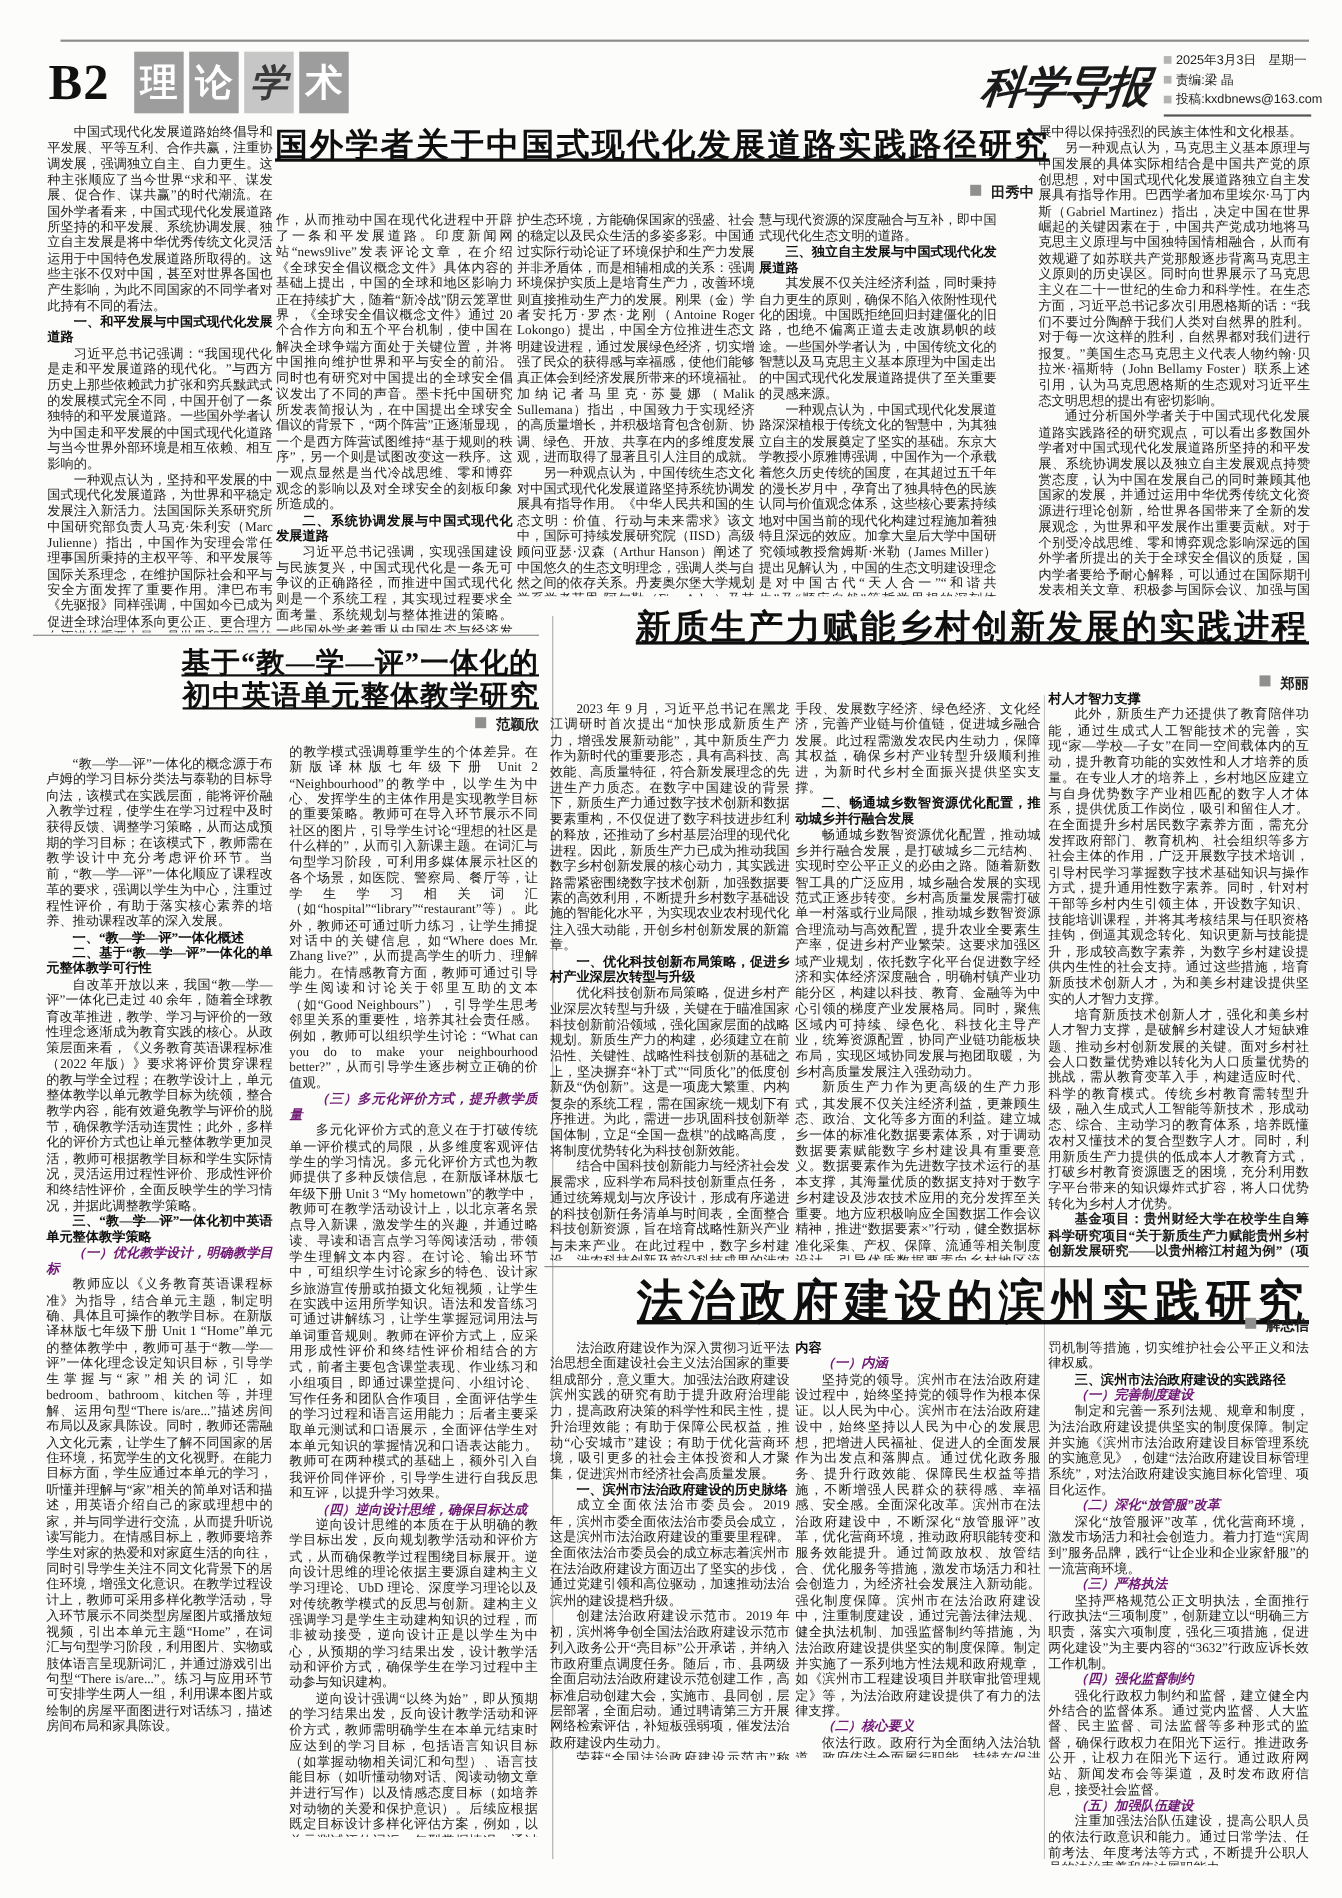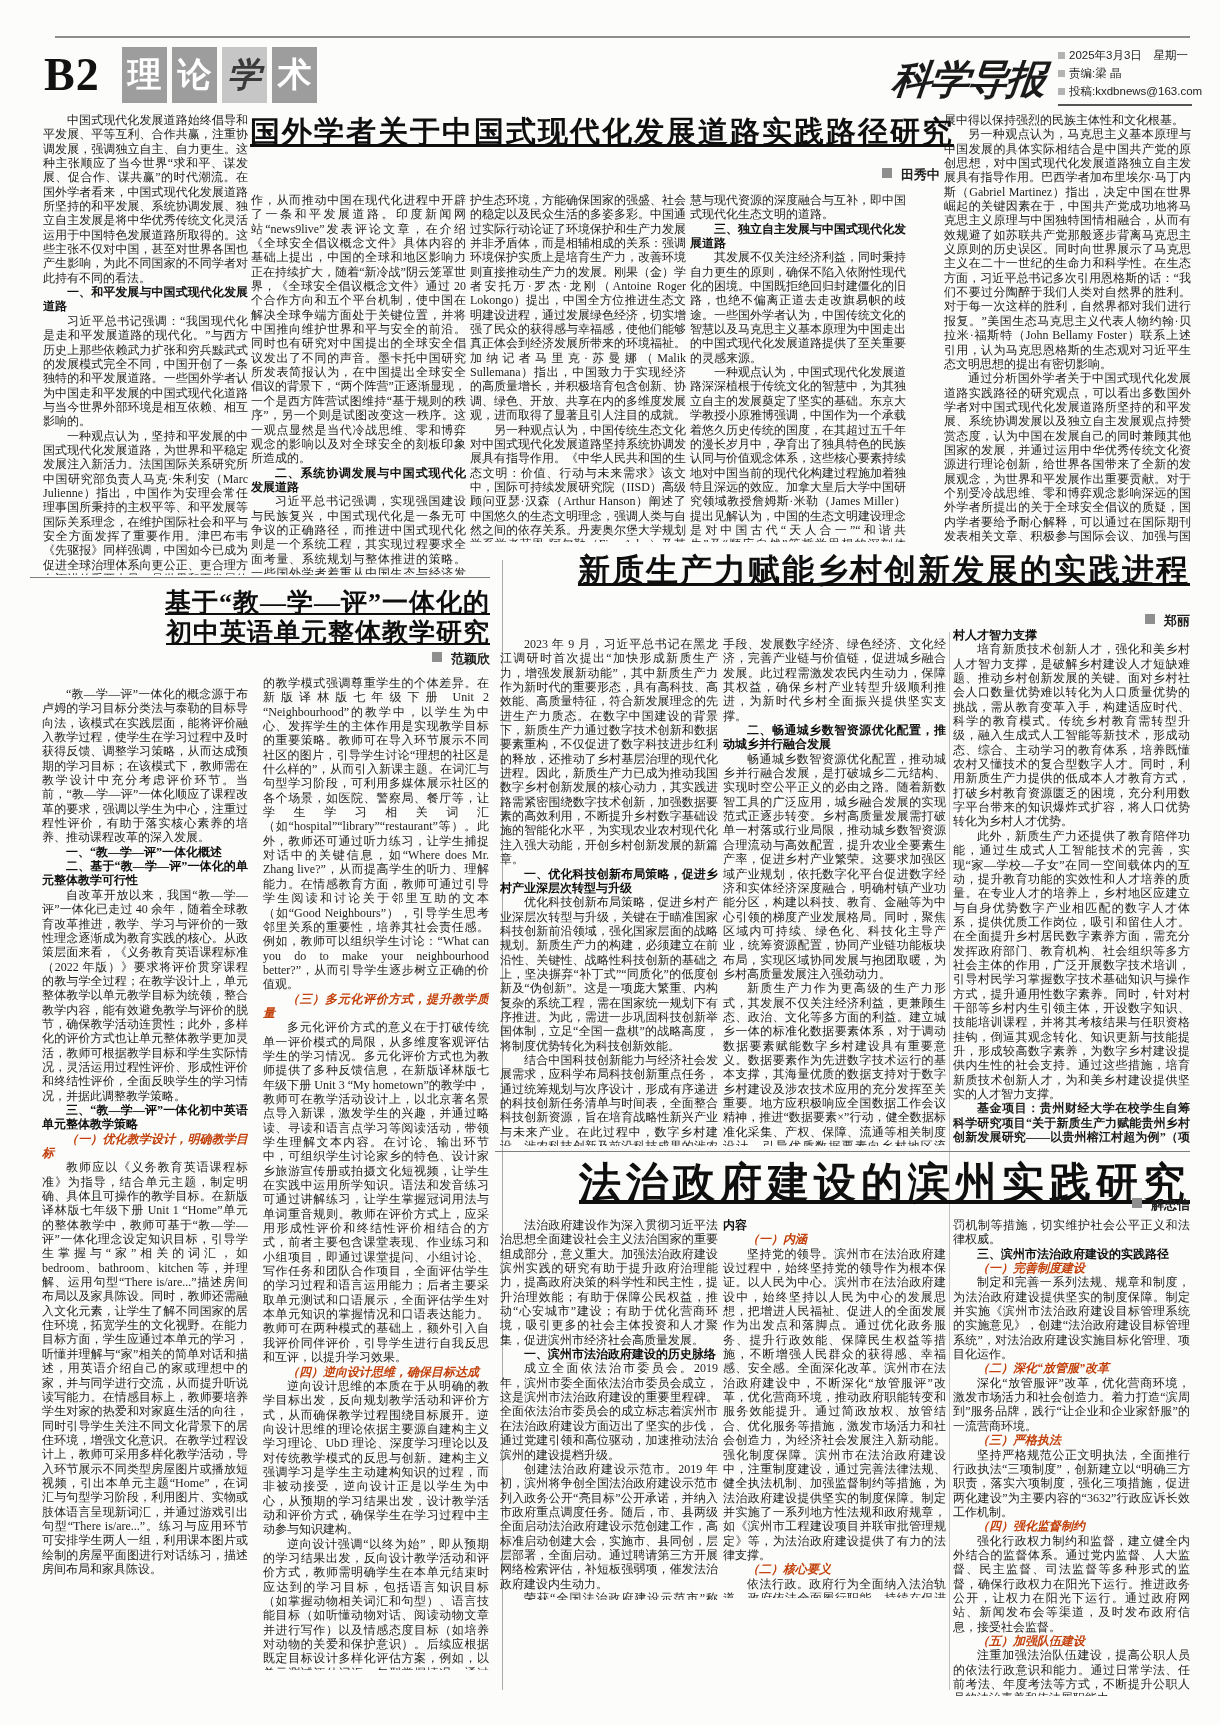--- a/index.html
+++ b/index.html
@@ -28,21 +28,21 @@
   
   .a-title{font-weight:bold;color:#0f0f0f;text-align:right;white-space:nowrap;text-decoration:underline;}
   .a-author{text-align:right;font-size:13px;font-weight:bold;color:#222;}
   .sq{display:inline-block;width:10px;height:10px;background:#8f8f8f;margin-right:9px;vertical-align:1px;}
   .col{font-size:12px;line-height:14.35px;text-align:justify;overflow:hidden;color:#1d1d1d;
     text-justify:inter-character;}
   .col p{margin:0;text-indent:2em;}
   .seg-cont,.seg-h1cont,.seg-attr{text-indent:0 !important;}
   .seg-h1{font-weight:bold;color:#101010;}
   .seg-h1cont{font-weight:bold;color:#101010;}
-  .seg-h2{font-weight:bold;font-style:italic;color:#c2410c;}
+  .seg-h2{font-weight:bold;font-style:italic;color:#701a75;}
   .seg-fund{font-weight:bold;}
 </style>
 </head>
 <body>
 
 <div class="abs top-rule"></div>
 <div class="abs page-no">B2</div>
 <div class="abs sec-boxes">
     <div class="sec-box">理</div>
     <div class="sec-box">论</div>
@@ -125,22 +125,22 @@
     <p class="seg seg-p">结合中国科技创新能力与经济社会发展需求，应科学布局科技创新重点任务，通过统筹规划与次序设计，形成有序递进的科技创新任务清单与时间表，全面整合科技创新资源，旨在培育战略性新兴产业与未来产业。在此过程中，数字乡村建设、涉农科技创新及前沿科技成果的涉农转化应被置于国家战略高度，构建制度化路径，促进科技创新成果赋能“三农”。乡村产业转型升级需摒弃高耗能、高污染模式，依托数智化、信息化、绿色化技术，实现生产力跃升。同时，强化人工智能、云计算、区块链等技术在乡村的应用，创新工具与</p>
   </div>
 <div class="abs col" style="left:723px;top:637px;width:223px;height:509px;">
     <p class="seg seg-cont">手段、发展数字经济、绿色经济、文化经济，完善产业链与价值链，促进城乡融合发展。此过程需激发农民内生动力，保障其权益，确保乡村产业转型升级顺利推进，为新时代乡村全面振兴提供坚实支撑。</p>
     <p class="seg seg-h1">二、畅通城乡数智资源优化配置，推动城乡并行融合发展</p>
     <p class="seg seg-p">畅通城乡数智资源优化配置，推动城乡并行融合发展，是打破城乡二元结构、实现时空公平正义的必由之路。随着新数智工具的广泛应用，城乡融合发展的实现范式正逐步转变。乡村高质量发展需打破单一村落或行业局限，推动城乡数智资源合理流动与高效配置，提升农业全要素生产率，促进乡村产业繁荣。这要求加强区域产业规划，依托数字化平台促进数字经济和实体经济深度融合，明确村镇产业功能分区，构建以科技、教育、金融等为中心引领的梯度产业发展格局。同时，聚焦区域内可持续、绿色化、科技化主导产业，统筹资源配置，协同产业链功能板块布局，实现区域协同发展与抱团取暖，为乡村高质量发展注入强劲动力。</p>
     <p class="seg seg-p">新质生产力作为更高级的生产力形式，其发展不仅关注经济利益，更兼顾生态、政治、文化等多方面的利益。建立城乡一体的标准化数据要素体系，对于调动数据要素赋能数字乡村建设具有重要意义。数据要素作为先进数字技术运行的基本支撑，其海量优质的数据支持对于数字乡村建设及涉农技术应用的充分发挥至关重要。地方应积极响应全国数据工作会议精神，推进“数据要素×”行动，健全数据标准化采集、产权、保障、流通等相关制度设计，引导优质数据要素向乡村地区流动，提升数据要素在数字农业经营、农业市场大数据、数字文化服务等领域的应用价值，因地制宜地激发数据要素赋能数字乡村建设的活力，推动城乡数智资源的优化配置与并行融合发展。</p>
   </div>
 <div class="abs col" style="left:953px;top:628px;width:237px;height:515px;">
     <p class="seg seg-h1cont">村人才智力支撑</p>
+    <p class="seg seg-p">此外，新质生产力还提供了教育陪伴功能，通过生成式人工智能技术的完善，实现“家—学校—子女”在同一空间载体内的互动，提升教育功能的实效性和人才培养的质量。在专业人才的培养上，乡村地区应建立与自身优势数字产业相匹配的数字人才体系，提供优质工作岗位，吸引和留住人才。在全面提升乡村居民数字素养方面，需充分发挥政府部门、教育机构、社会组织等多方社会主体的作用，广泛开展数字技术培训，引导村民学习掌握数字技术基础知识与操作方式，提升通用性数字素养。同时，针对村干部等乡村内生引领主体，开设数字知识、技能培训课程，并将其考核结果与任职资格挂钩，倒逼其观念转化、知识更新与技能提升，形成较高数字素养，为数字乡村建设提供内生性的社会支持。通过这些措施，培育新质技术创新人才，为和美乡村建设提供坚实的人才智力支撑。</p>
     <p class="seg seg-p">培育新质技术创新人才，强化和美乡村人才智力支撑，是破解乡村建设人才短缺难题、推动乡村创新发展的关键。面对乡村社会人口数量优势难以转化为人口质量优势的挑战，需从教育变革入手，构建适应时代、科学的教育模式。传统乡村教育需转型升级，融入生成式人工智能等新技术，形成动态、综合、主动学习的教育体系，培养既懂农村又懂技术的复合型数字人才。同时，利用新质生产力提供的低成本人才教育方式，打破乡村教育资源匮乏的困境，充分利用数字平台带来的知识爆炸式扩容，将人口优势转化为乡村人才优势。</p>
-    <p class="seg seg-p">此外，新质生产力还提供了教育陪伴功能，通过生成式人工智能技术的完善，实现“家—学校—子女”在同一空间载体内的互动，提升教育功能的实效性和人才培养的质量。在专业人才的培养上，乡村地区应建立与自身优势数字产业相匹配的数字人才体系，提供优质工作岗位，吸引和留住人才。在全面提升乡村居民数字素养方面，需充分发挥政府部门、教育机构、社会组织等多方社会主体的作用，广泛开展数字技术培训，引导村民学习掌握数字技术基础知识与操作方式，提升通用性数字素养。同时，针对村干部等乡村内生引领主体，开设数字知识、技能培训课程，并将其考核结果与任职资格挂钩，倒逼其观念转化、知识更新与技能提升，形成较高数字素养，为数字乡村建设提供内生性的社会支持。通过这些措施，培育新质技术创新人才，为和美乡村建设提供坚实的人才智力支撑。</p>
     <p class="seg seg-fund">基金项目：贵州财经大学在校学生自筹科学研究项目“关于新质生产力赋能贵州乡村创新发展研究——以贵州榕江村超为例”（项目编号：2024ZXSY149）。</p>
   </div>
 
 <div class="abs rule-h" style="left:495px;top:1151px;width:695px;"></div>
 
 <div class="abs a-title" style="left:495px;top:1155px;width:695px;font-size:42px;letter-spacing:5px;">法治政府建设的滨州实践研究</div>
 <div class="abs a-author" style="left:495px;top:1196px;width:695px;">
   <span class="sq"></span><span>解忠信</span>
 </div>
 <div class="abs col" style="left:500px;top:1218px;width:218px;height:382px;">

